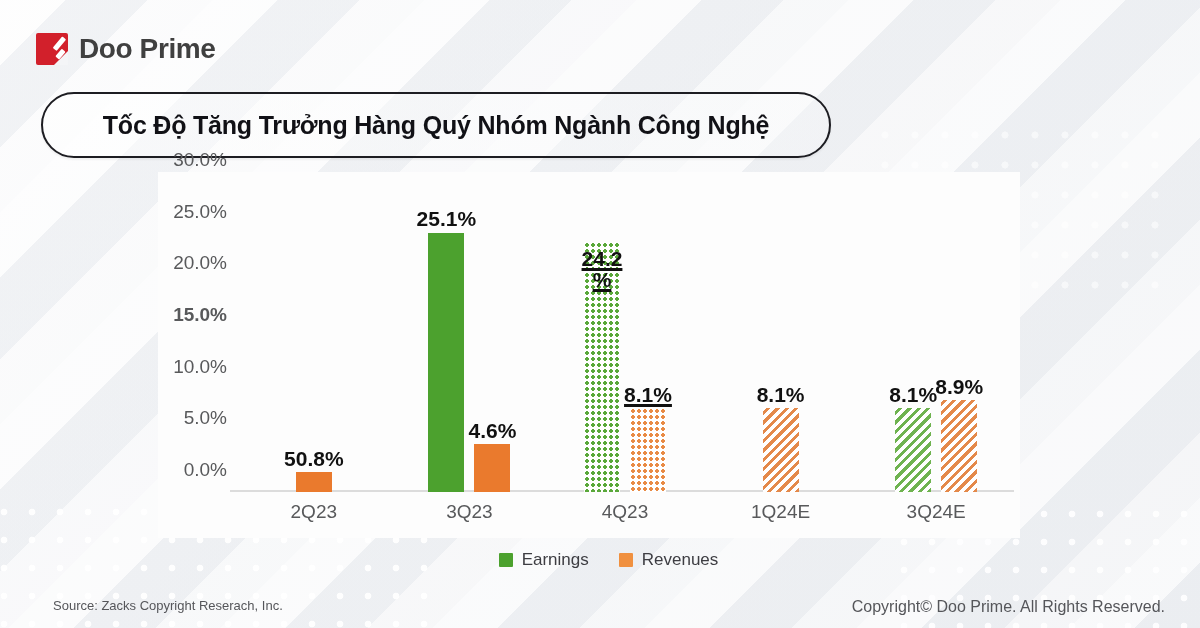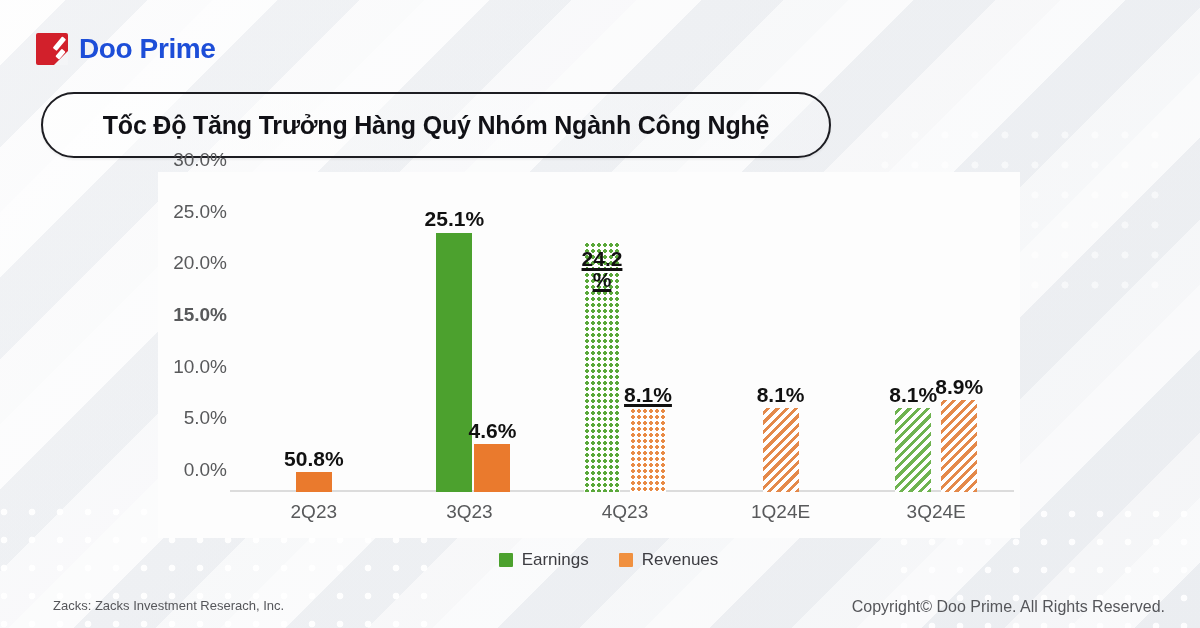--- a/index.html
+++ b/index.html
@@ -36,21 +36,21 @@
   }
 
   
   #logo{position:absolute;left:36px;top:33px;display:flex;align-items:center;gap:11px;}
   .logo-mark{width:32px;height:32px;background:#d2202b;position:relative;border-radius:2px;}
   .logo-mark .slash1,.logo-mark .slash2{position:absolute;background:#fff;}
   .logo-mark .slash1{width:4.5px;height:15px;right:7px;top:3px;transform:rotate(40deg);border-radius:1px;}
   .logo-mark .slash2{width:4.5px;height:10px;right:5.5px;top:16px;transform:rotate(40deg);border-radius:1px;}
   .logo-mark .notch{position:absolute;right:0;bottom:0;width:14px;height:14px;background:#f4f5f7;
     clip-path:polygon(100% 0,100% 100%,0 100%);}
-  .logo-text{font-size:28px;font-weight:bold;color:#1d4ed8;letter-spacing:-.4px;}
+  .logo-text{font-size:28px;font-weight:bold;color:#404040;letter-spacing:-.4px;}
 
   
   #title-pill{position:absolute;left:41px;top:92px;width:786px;height:62px;
     border:2.5px solid #1d1d22;border-radius:34px;
     display:flex;align-items:center;justify-content:center;
     background:linear-gradient(120deg,rgba(255,255,255,.55),rgba(248,249,250,.35));
     box-shadow:0 2px 2px rgba(0,0,0,.05);
   }
   #title-text{font-size:25px;font-weight:bold;color:#111116;letter-spacing:-.2px;white-space:nowrap;}
 
@@ -140,21 +140,21 @@
         <div class="group">
           <div class="bar-wrap">
             <div class="bar fill-solid-orange" style="height: 6.33333%;">
               <div class="blabel">50.8%</div>
             </div>
           </div>
           <div class="xlabel">2Q23</div>
         </div>
         <div class="group">
           <div class="bar-wrap">
-            <div class="bar fill-solid-green" style="height: 83.6667%; margin-left: 8px;">
+            <div class="bar fill-solid-green" style="height: 83.6667%;">
               <div class="blabel">25.1%</div>
             </div>
           </div>
           <div class="bar-wrap">
             <div class="bar fill-solid-orange" style="height: 15.3333%;">
               <div class="blabel">4.6%</div>
             </div>
           </div>
           <div class="xlabel">3Q23</div>
         </div>
@@ -200,14 +200,14 @@
     <div class="legend-item">
       <div class="legend-swatch" style="background: rgb(76, 161, 46);"></div>
       <div class="legend-label">Earnings</div>
     </div>
     <div class="legend-item">
       <div class="legend-swatch" style="background: rgb(240, 144, 63);"></div>
       <div class="legend-label">Revenues</div>
     </div>
   </div>
 
-<div id="footer-source">Zacks: Zacks Investment Reserach, Inc.</div>
+<div id="footer-source">Source: Zacks Copyright Reserach, Inc.</div>
 <div id="footer-copy">Copyright© Doo Prime. All Rights Reserved.</div>
 
 </body></html>

